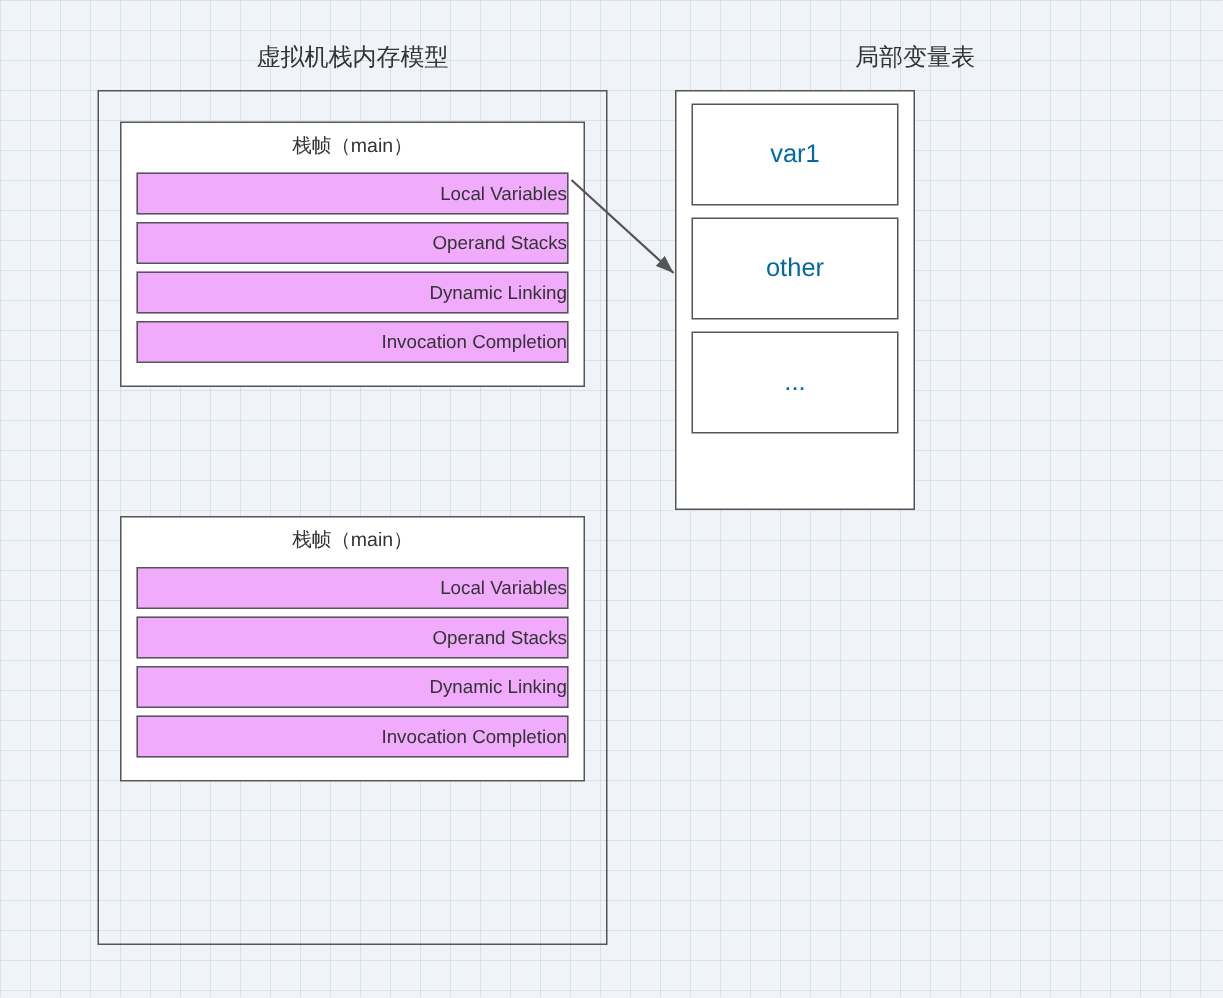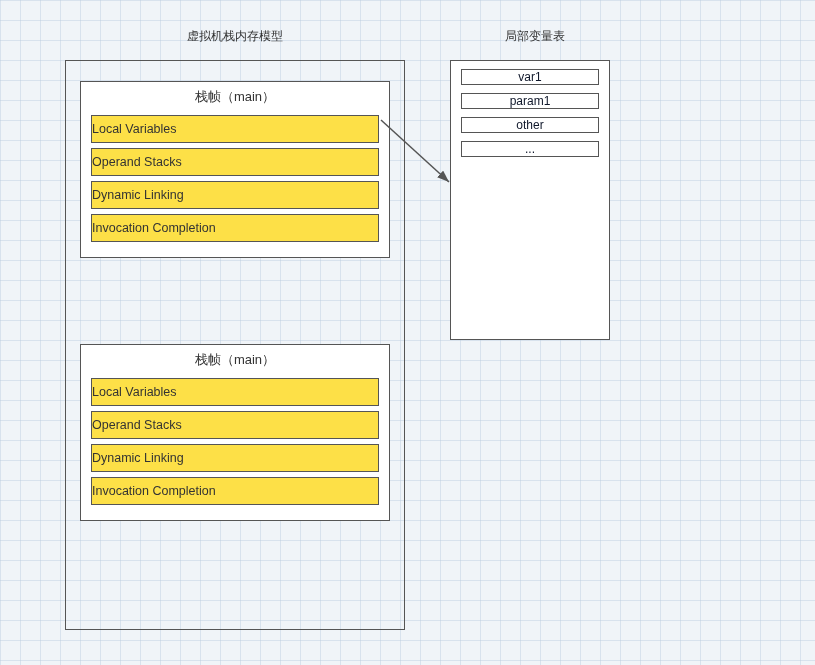--- a/index.html
+++ b/index.html
@@ -20,21 +20,21 @@
     .diagram-container {
       position: absolute;
       top: 0; left: 0;
       width: 815px;
       height: 665px;
     }
 
     
     .section-title {
       position: absolute;
-      font-size: 12px;
+      font-size: 16px;
       color: #333;
       text-align: center;
     }
 
     
     .stack-box {
       position: absolute;
       top: 60px;
       left: 65px;
       width: 340px;
@@ -55,22 +55,22 @@
     .frame-title {
       font-size: 13px;
       color: #333;
       text-align: center;
       padding: 6px 0 4px 0;
     }
 
     .frame-row {
       margin: 5px 10px;
       border: 1px solid #555;
-      background: #fde047;
-      text-align: left;
+      background: #f0abfc;
+      text-align: right;
       font-size: 12.5px;
       color: #333;
       padding: 6px 0;
     }
 
     
     .local-var-box {
       position: absolute;
       top: 60px;
       left: 450px;
@@ -78,42 +78,42 @@
       height: 280px;
       border: 1.5px solid #555;
       background: white;
     }
 
     .local-var-row {
       margin: 8px 10px;
       border: 1px solid #555;
       background: white;
       text-align: center;
-      font-size: 12px;
-      color: #0f172a;
-      padding: 0 0;
+      font-size: 17px;
+      color: #0369a1;
+      padding: 23px 0;
     }
 
     
     .arrow-svg {
       position: absolute;
       top: 0; left: 0;
       width: 815px;
       height: 665px;
       pointer-events: none;
     }
   </style>
 </head>
 <body>
 
 <div class="diagram-container">
 
   <div class="section-title" style="top: 28px; left: 65px; width: 340px;">虚拟机栈内存模型</div>
 
-  <div class="section-title" style="top: 28px; left: 420px; width: 230px;">局部变量表</div>
+  <div class="section-title" style="top: 28px; left: 420px; width: 230px; text-align: right;">局部变量表</div>
 
   <div class="stack-box">
 
     <div class="frame-box" style="top: 20px; padding-bottom: 10px;">
       <div class="frame-title">栈帧（main）</div>
       <div class="frame-row">Local Variables</div>
       <div class="frame-row">Operand Stacks</div>
       <div class="frame-row">Dynamic Linking</div>
       <div class="frame-row">Invocation Completion</div>
     </div>
@@ -123,21 +123,20 @@
       <div class="frame-row">Local Variables</div>
       <div class="frame-row">Operand Stacks</div>
       <div class="frame-row">Dynamic Linking</div>
       <div class="frame-row">Invocation Completion</div>
     </div>
 
   </div>
 
   <div class="local-var-box">
     <div class="local-var-row">var1</div>
-    <div class="local-var-row">param1</div>
     <div class="local-var-row">other</div>
     <div class="local-var-row">...</div>
   </div>
 
   <svg class="arrow-svg">
 
     <defs>
       <marker id="arrowhead" markerWidth="8" markerHeight="6" refX="8" refY="3" orient="auto">
         <polygon points="0 0, 8 3, 0 6" fill="#555"></polygon>
       </marker>

